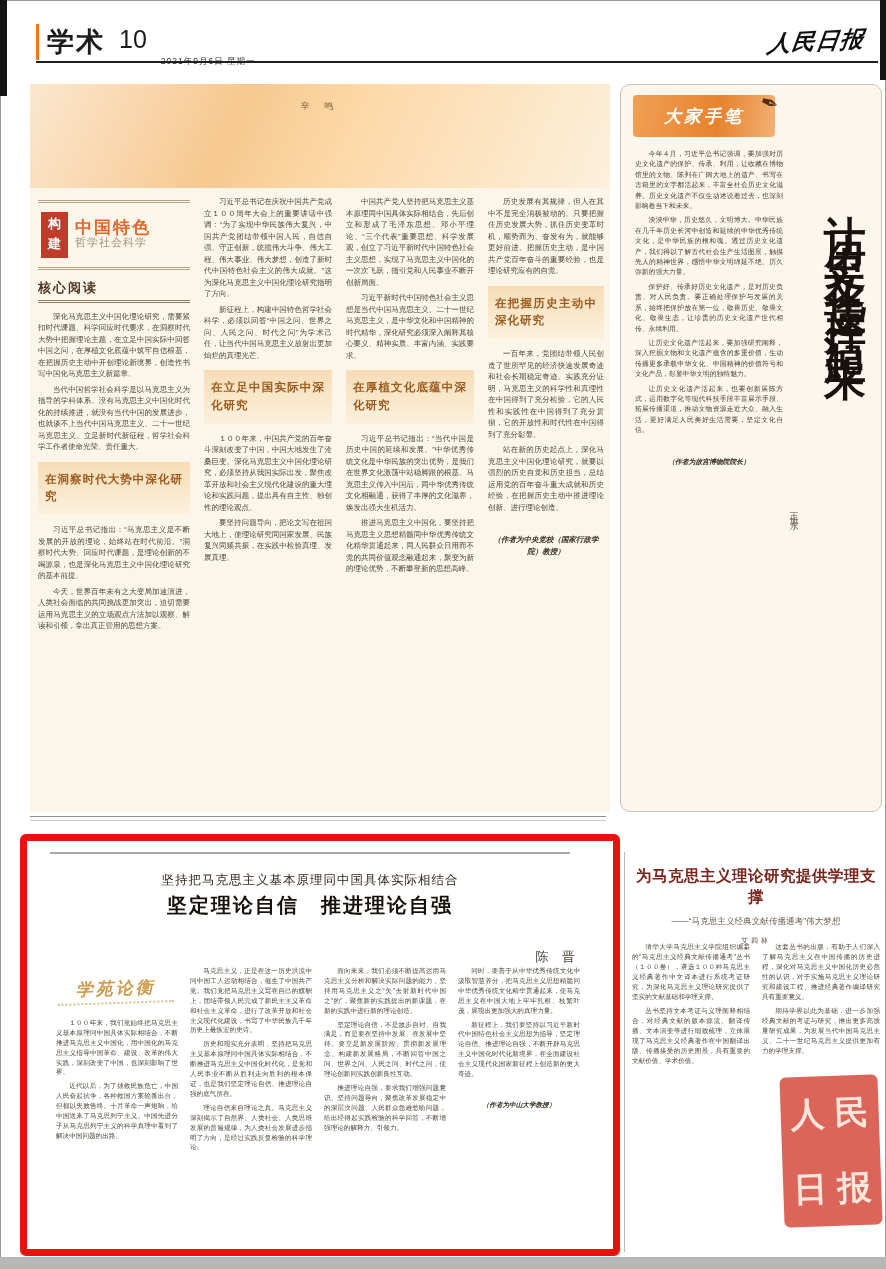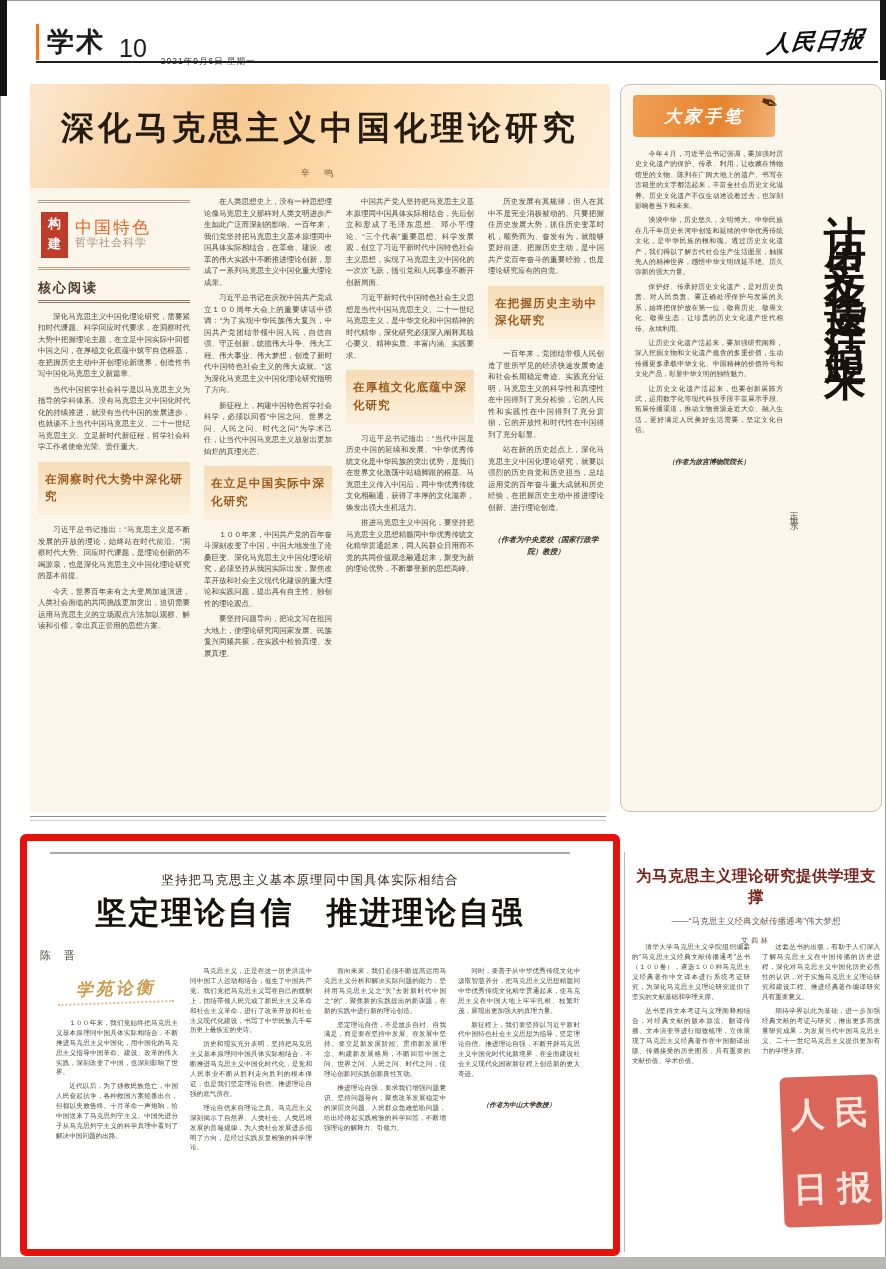--- a/index.html
+++ b/index.html
@@ -13,21 +13,21 @@
   .jp{ text-align:justify; }
   .jp p{margin:0 0 4px 0;text-indent:2em;}
   
   #page-frame{left:0;top:0;width:884px;height:1267px;border:1px solid #9a9a9a;pointer-events:none;}
   #corner-mark-tl{left:0;top:0;width:7px;height:96px;background:#141414;}
   #edge-mark-tr{right:0;top:0;width:6px;height:80px;background:#161616;}
   #bottom-strip{left:0;top:1257px;width:886px;height:12px;background:#b7b7b5;}
   
   #header-bar{left:36px;top:24px;width:560px;height:38px;display:flex;align-items:flex-start;gap:14px;}
   #section-label{font-size:27px;font-weight:bold;color:#1c1c1c;border-left:3px solid #f97316;padding-left:8px;letter-spacing:2px;}
-  #page-number{font-size:25px;color:#1c1c1c;margin-top:10px;text-align:center;}
+  #page-number{font-size:25px;color:#1c1c1c;margin-top:1px;text-align:center;}
   #page-date{font-size:8.5px;color:#2f2f2f;margin-top:32px;letter-spacing:1px;}
   #header-rule{left:36px;top:61px;width:842px;height:2px;background:#1e1e1e;}
   #masthead{right:10px;top:26px;width:120px;text-align:center;font-family:"Liberation Serif","DejaVu Serif",serif;
     font-size:23px;font-weight:bold;font-style:italic;color:#0f0f0f;transform:skewX(-10deg) rotate(-3deg);letter-spacing:1px;}
   
   #main-banner{left:30px;top:84px;width:580px;height:104px;
     background:linear-gradient(115deg,#fbe7cf 0%,#f7c890 35%,#fcd9a8 55%,#fdf0dd 100%);}
   #main-title{padding-top:22px;text-align:center;font-size:33px;font-weight:bold;color:#241c12;letter-spacing:4px;
     font-family:"Liberation Sans","DejaVu Sans",sans-serif;}
   #main-author{margin-top:16px;text-align:center;font-size:9px;color:#7d5c3c;letter-spacing:6px;}
@@ -38,21 +38,21 @@
   #mcol-3{left:346px;top:196px;width:128px;height:610px;}
   #mcol-4{left:488px;top:196px;width:116px;height:610px;}
   .subhead{margin:9px 0;padding:9px 7px;background:linear-gradient(180deg,#f6dcb6,#fcf1de);
     color:#9a5a1d;font-weight:bold;font-size:11.5px;line-height:1.55;letter-spacing:1px;}
   .credit{ text-align:center;font-weight:bold;color:#3c332a;margin-top:21px;font-style:italic;}
   
   #badge-box{border-top:3px double #b3a089;border-bottom:3px double #b3a089;padding:9px 3px;margin-bottom:12px;
     display:flex;align-items:center;gap:7px;}
   #badge-stack{width:27px;height:44px;background:#bf3b2a;color:#fff;font-size:13px;line-height:20px;
     text-align:center;white-space:pre-line;padding-top:2px;font-weight:bold;}
-  #badge-line1{color:#e0662a;font-weight:normal;font-size:17px;letter-spacing:2px;}
+  #badge-line1{color:#e0662a;font-weight:bold;font-size:17px;letter-spacing:2px;}
   #badge-line2{color:#a5927c;font-size:11px;letter-spacing:1px;margin-top:3px;}
   #core-label{font-size:13px;font-weight:bold;color:#4c3a26;letter-spacing:2px;
     border-bottom:3px double #8f7d66;padding-bottom:6px;margin-bottom:8px;}
   
   #right-panel{left:620px;top:84px;width:260px;height:726px;border:1.5px solid #c7c0b4;border-radius:10px;background:#fcf7ed;}
   #dajia-banner{position:absolute;left:12px;top:10px;width:142px;height:42px;border-radius:4px;
     background:linear-gradient(100deg,#f0a055 0%,#e7832e 60%,#f2b276 100%);
     color:#fff;font-style:italic;font-weight:bold;font-size:17px;letter-spacing:3px;
     display:flex;align-items:center;justify-content:center;}
   #dajia-pen{position:absolute;right:-6px;top:-4px;font-size:22px;color:#4f3012;transform:rotate(20deg);}
@@ -62,23 +62,23 @@
     font-size:9px;color:#5a5248;letter-spacing:4px;}
   #right-vtitle{position:absolute;left:182px;top:96px;width:70px;height:620px;
     writing-mode:vertical-rl;text-orientation:upright;font-weight:bold;font-size:42px;
     letter-spacing:16px;color:#17120d;}
   
   #mid-divider{left:30px;top:816px;width:576px;height:3px;border-top:1px solid #8f8f8f;border-bottom:1px solid #cfcfcf;}
   
   #highlight-box{left:20px;top:834px;width:586px;height:408px;border:7px solid #e8120d;border-radius:6px;z-index:60;pointer-events:none;}
   #bl-toprule{left:50px;top:852px;width:520px;height:2px;background:#a8a8a8;}
   #bl-kicker{left:40px;top:872px;width:540px;text-align:center;font-size:12.5px;font-weight:normal;color:#33291f;letter-spacing:1px;}
-  #bl-title{left:40px;top:892px;width:540px;text-align:center;font-size:31px;font-weight:bold;color:#17110b;
+  #bl-title{left:40px;top:892px;width:540px;text-align:center;font-size:20px;font-weight:bold;color:#17110b;
     letter-spacing:2px;font-family:"Liberation Serif","DejaVu Serif",serif;}
-  #bl-author{left:40px;top:948px;width:540px;text-align:left;font-size:11px;color:#4a4239;letter-spacing:5px;}
+  #bl-author{left:40px;top:948px;width:540px;text-align:right;font-size:13px;color:#4a4239;letter-spacing:5px;}
   .blcol{position:absolute;top:966px;height:272px;overflow:hidden;font-size:6.6px;line-height:9.9px;color:#4d453b;}
   #blcol-1{left:56px;width:122px;}
   #blcol-2{left:190px;width:122px;}
   #blcol-3{left:324px;width:122px;}
   #blcol-4{left:458px;width:122px;}
   #xueyuan-badge{margin:18px 4px 14px 2px;color:#cf9a4c;font-style:italic;font-weight:bold;font-size:17px;
     letter-spacing:3px;transform:rotate(-2deg);border-bottom:2px dotted #dcbd8e;padding-bottom:8px;text-align:center;}
   
   #br-divider{left:624px;top:852px;width:1px;height:400px;background:#b8b8b8;}
   #br-article{left:632px;top:852px;width:248px;height:404px;}
@@ -103,21 +103,20 @@
 
 <div class="abs" id="header-bar">
   <span id="section-label">学术</span>
   <span id="page-number">10</span>
   <span id="page-date">2021年9月6日 星期一</span>
 </div>
 <div class="abs" id="header-rule"></div>
 <div class="abs" id="masthead">人民日报</div>
 
 <div class="abs" id="main-banner">
-  <div id="main-title">深化马克思主义中国化理论研究</div>
   <div id="main-author">辛 鸣</div>
 </div>
 
 <div class="abs" id="main-body"></div>
 
 <div class="abs mcol jp" id="mcol-1">
   <div id="badge-box">
     <div id="badge-stack">构
 建</div>
     <div>
@@ -132,21 +131,20 @@
     </div>
   <div class="subhead">在洞察时代大势中深化研究</div>
   <div class="jp">
       <p>习近平总书记指出：“马克思主义是不断发展的开放的理论，始终站在时代前沿。”洞察时代大势、回应时代课题，是理论创新的不竭源泉，也是深化马克思主义中国化理论研究的基本前提。</p>
       <p>今天，世界百年未有之大变局加速演进，人类社会面临的共同挑战更加突出，迫切需要运用马克思主义的立场观点方法加以观察、解读和引领，拿出真正管用的思想方案。</p>
     </div>
 </div>
 
 <div class="abs mcol jp" id="mcol-2">
   <div class="jp">
-      <p>在人类思想史上，没有一种思想理论像马克思主义那样对人类文明进步产生如此广泛而深刻的影响。一百年来，我们党坚持把马克思主义基本原理同中国具体实际相结合，在革命、建设、改革的伟大实践中不断推进理论创新，形成了一系列马克思主义中国化重大理论成果。</p>
       <p>习近平总书记在庆祝中国共产党成立１００周年大会上的重要讲话中强调：“为了实现中华民族伟大复兴，中国共产党团结带领中国人民，自信自强、守正创新，统揽伟大斗争、伟大工程、伟大事业、伟大梦想，创造了新时代中国特色社会主义的伟大成就。”这为深化马克思主义中国化理论研究指明了方向。</p>
       <p>新征程上，构建中国特色哲学社会科学，必须以回答“中国之问、世界之问、人民之问、时代之问”为学术己任，让当代中国马克思主义放射出更加灿烂的真理光芒。</p>
     </div>
   <div class="subhead">在立足中国实际中深化研究</div>
   <div class="jp">
       <p>１００年来，中国共产党的百年奋斗深刻改变了中国，中国大地发生了沧桑巨变。深化马克思主义中国化理论研究，必须坚持从我国实际出发，聚焦改革开放和社会主义现代化建设的重大理论和实践问题，提出具有自主性、独创性的理论观点。</p>
       <p>要坚持问题导向，把论文写在祖国大地上，使理论研究同国家发展、民族复兴同频共振，在实践中检验真理、发展真理。</p>
     </div>
 </div>
 

